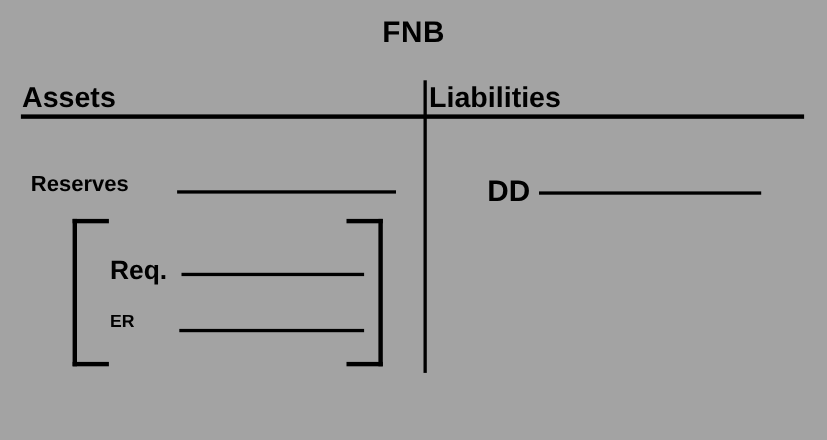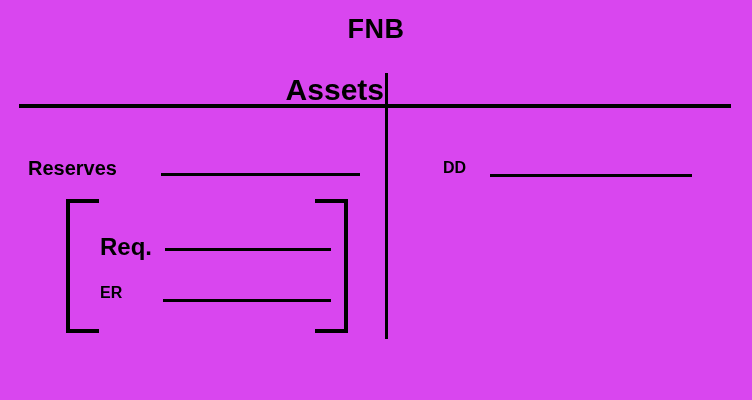--- a/index.html
+++ b/index.html
@@ -8,43 +8,43 @@
     background: #ffffff;
   }
   body {
     font-family: "Liberation Sans", sans-serif;
     color: #000000;
   }
   #t-account {
     position: relative;
     width: 752px;
     height: 400px;
-    background: #d946ef;
+    background: #a3a3a3;
     overflow: hidden;
   }
 
   
   .bank-title {
     position: absolute;
     left: 0;
     top: 14px;
     width: 752px;
     text-align: center;
     font-size: 27px;
     font-weight: bold;
     letter-spacing: 0.5px;
   }
 
   
   .col-heading {
     position: absolute;
     top: 73px;
-    font-size: 30px;
+    font-size: 26px;
     font-weight: bold;
-    text-align: right;
+    text-align: left;
     white-space: nowrap;
   }
   .col-heading.assets      { left: 20px;  width: 364px; }
   .col-heading.liabilities { left: 390px; width: 350px; }
 
   
   .h-rule {
     position: absolute;
     left: 19px;
     top: 104px;
@@ -69,21 +69,21 @@
   }
   .entry-blank {
     position: absolute;
     height: 3px;
     background: #000000;
   }
 
   .label-reserves { left: 28px;  top: 157px; font-size: 20px; }
   .blank-reserves { left: 161px; top: 173px; width: 199px; }
 
-  .label-dd { left: 443px; top: 159px; font-size: 16px; }
+  .label-dd { left: 443px; top: 159px; font-size: 27px; }
   .blank-dd { left: 490px; top: 174px; width: 202px; }
 
   .label-req { left: 100px; top: 233px; font-size: 24px; }
   .blank-req { left: 165px; top: 248px; width: 166px; }
 
   .label-er  { left: 100px; top: 284px; font-size: 16px; }
   .blank-er  { left: 163px; top: 299px; width: 168px; }
 
   
   .bracket {
@@ -100,20 +100,21 @@
 </style>
 </head>
 <body>
 
 <div id="t-account">
 
   <div class="bank-title">FNB</div>
 
   <div class="col-heading assets">Assets</div>
 
+  <div class="col-heading liabilities">Liabilities</div>
 
   <div class="h-rule"></div>
   <div class="v-rule"></div>
 
   <div class="entry-label label-reserves">Reserves</div>
   <div class="entry-blank blank-reserves"></div>
 
   <div class="entry-label label-dd">DD</div>
   <div class="entry-blank blank-dd"></div>
 

